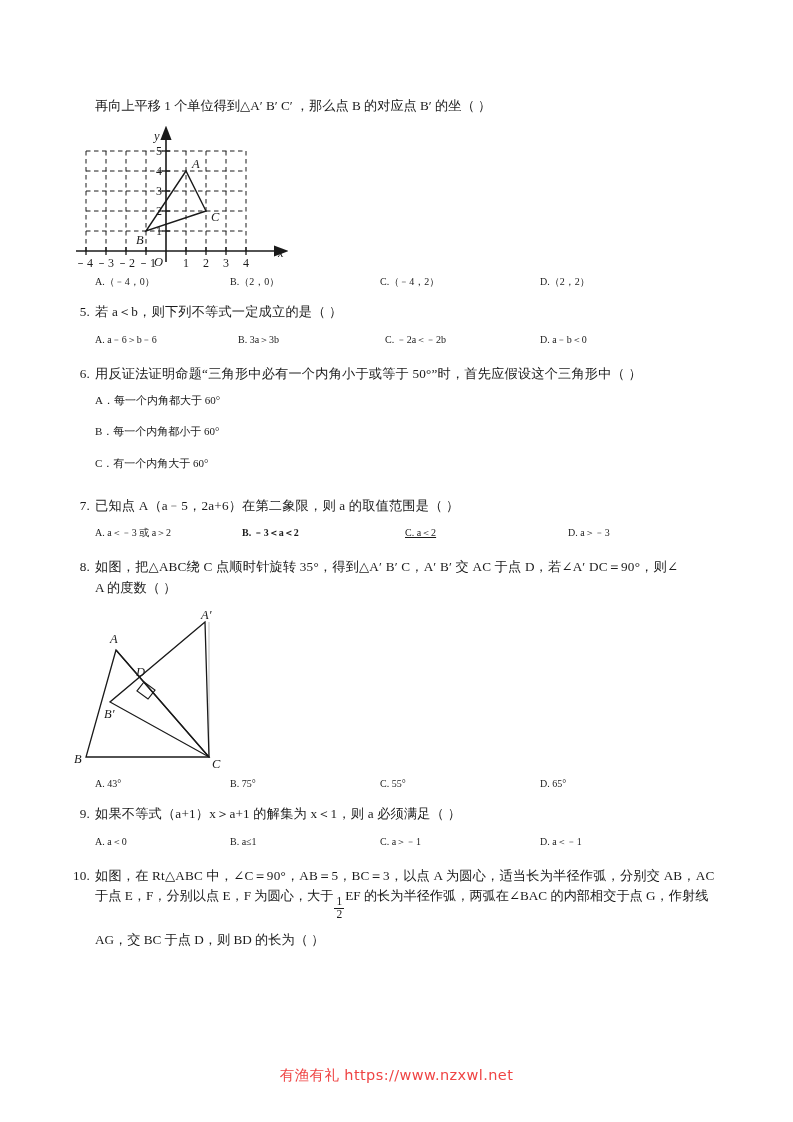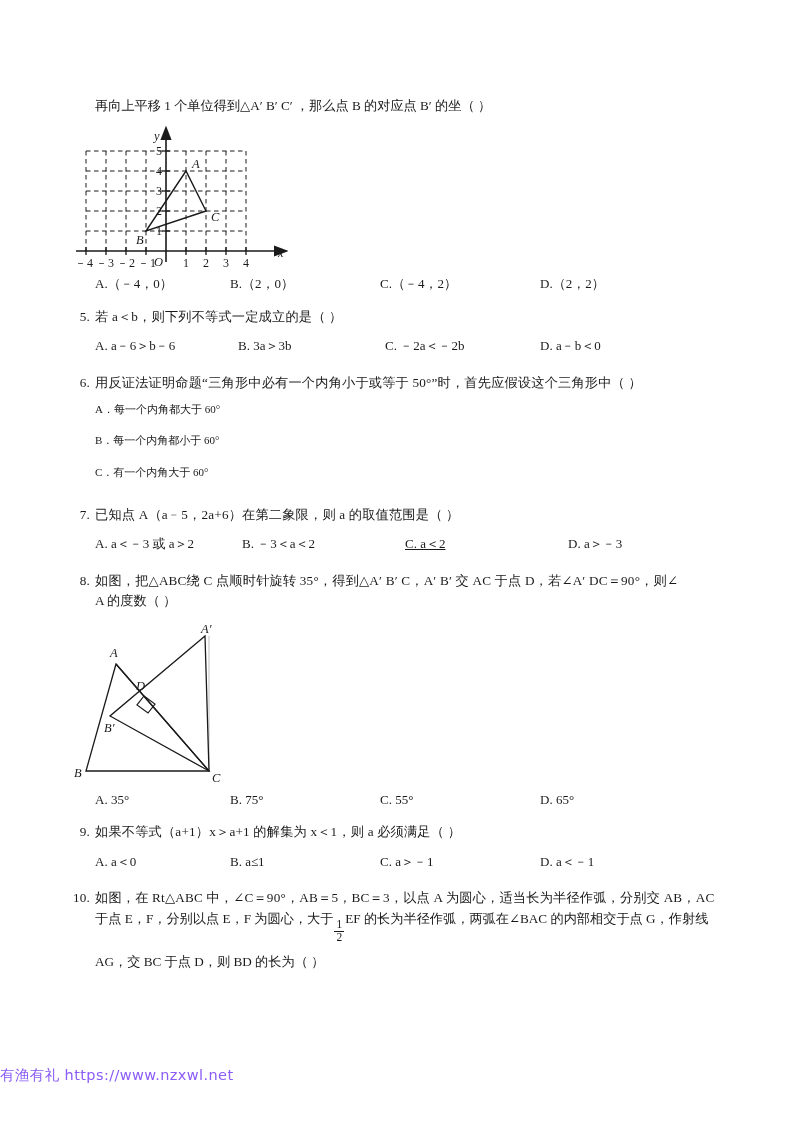--- a/index.html
+++ b/index.html
@@ -54,37 +54,37 @@
   .stem-noindent {
     padding-left: 27px;
     font-size: 13.2px;
     line-height: 1.55;
   }
 
   
   .opts {
     display: flex;
     padding-left: 27px;
-    font-size: 13px;
+    font-size: 10px;
     line-height: 1.5;
   }
   .opt {
     white-space: nowrap;
   }
   .opts.c4 .opt:nth-child(1) { width: 135px; }
   .opts.c4 .opt:nth-child(2) { width: 150px; }
   .opts.c4 .opt:nth-child(3) { width: 160px; }
   .opts.c4 .opt:nth-child(4) { width: 140px; }
 
   .opts.q5 .opt:nth-child(1) { width: 143px; }
   .opts.q5 .opt:nth-child(2) { width: 147px; }
   .opts.q5 .opt:nth-child(3) { width: 155px; }
 
   .opts.q7 .opt:nth-child(1) { width: 147px; }
-  .opts.q7 .opt:nth-child(2) { width: 163px; }
+  .opts.q7 .opt:nth-child(2) { width: 163px; font-weight: bold; }
   .opts.q7 .opt:nth-child(3) { width: 163px; text-decoration: underline; }
 
   .opts.q8 .opt:nth-child(1) { width: 135px; }
   .opts.q8 .opt:nth-child(2) { width: 150px; }
   .opts.q8 .opt:nth-child(3) { width: 160px; }
 
   .opts.q9 .opt:nth-child(1) { width: 135px; font-family: Liberation Serif, serif; }
   .opts.q9 .opt:nth-child(2) { width: 150px; }
   .opts.q9 .opt:nth-child(3) { width: 160px; }
   .optcol {
@@ -124,24 +124,24 @@
   .gap-sm { height: 9px; }
   .gap-md { height: 13px; }
   .gap-lg { height: 17px; }
 
   
   .watermark {
     position: absolute;
     left: 0;
     right: 0;
     top: 1066px;
-    text-align: left;
+    text-align: center;
     font-family: "DejaVu Sans", "Liberation Sans", sans-serif;
     font-size: 14.5px;
-    color: #8b5cf6;
+    color: #ef4444;
     letter-spacing: 0.4px;
   }
 </style>
 </head>
 <body>
 
 <div class="page">
   <div class="content">
 
     <div class="stem-noindent">再向上平移 1 个单位得到△A′ B′ C′ ，那么点 B 的对应点 B′ 的坐（    ）</div>
@@ -296,21 +296,21 @@
         <text x="42" y="41" font-family="Liberation Serif, serif" font-size="12.5" font-style="italic" fill="#1a1a1a">A</text>
         <text x="133" y="17" font-family="Liberation Serif, serif" font-size="12.5" font-style="italic" fill="#1a1a1a">A′</text>
         <text x="6" y="161" font-family="Liberation Serif, serif" font-size="12.5" font-style="italic" fill="#1a1a1a">B</text>
         <text x="36" y="116" font-family="Liberation Serif, serif" font-size="12.5" font-style="italic" fill="#1a1a1a">B′</text>
         <text x="144" y="166" font-family="Liberation Serif, serif" font-size="12.5" font-style="italic" fill="#1a1a1a">C</text>
         <text x="68" y="74" font-family="Liberation Serif, serif" font-size="12.5" font-style="italic" fill="#1a1a1a">D</text>
       </svg>
     </div>
 
     <div class="opts q8">
-      <span class="opt">A. 35°</span>
+      <span class="opt">A. 43°</span>
       <span class="opt">B. 75°</span>
       <span class="opt">C. 55°</span>
       <span class="opt">D. 65°</span>
     </div>
 
     <div class="gap-md"></div>
 
     <div class="qline">
       <span class="qnum">9.</span>
       <span class="qtext">如果不等式（a+1）x＞a+1 的解集为 x＜1，则 a 必须满足（    ）</span>

